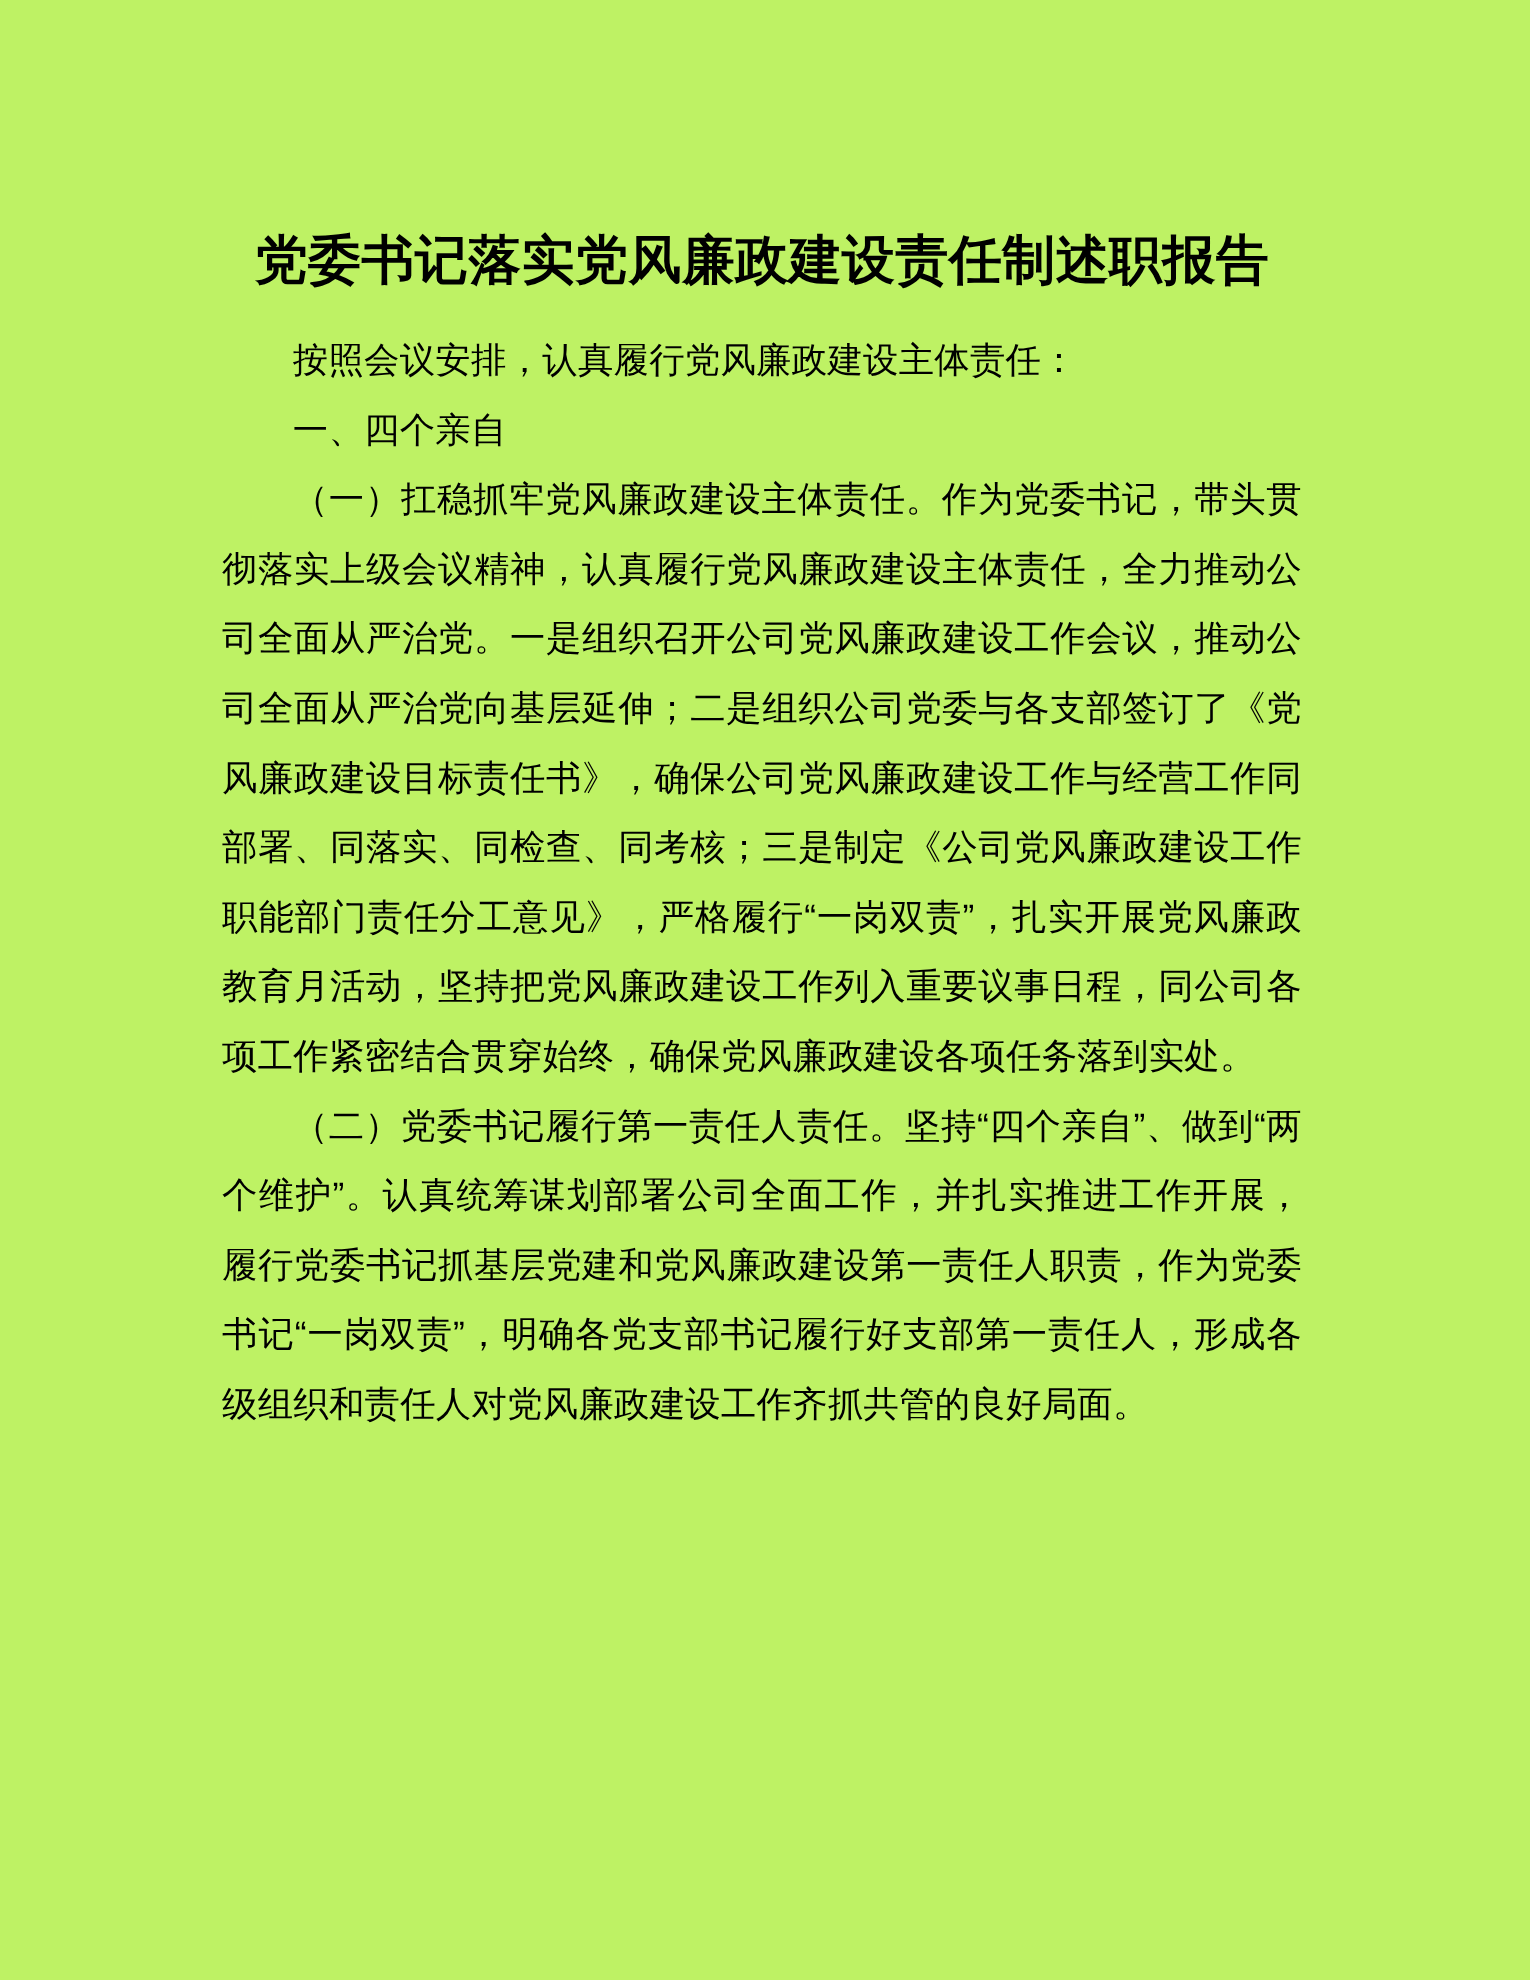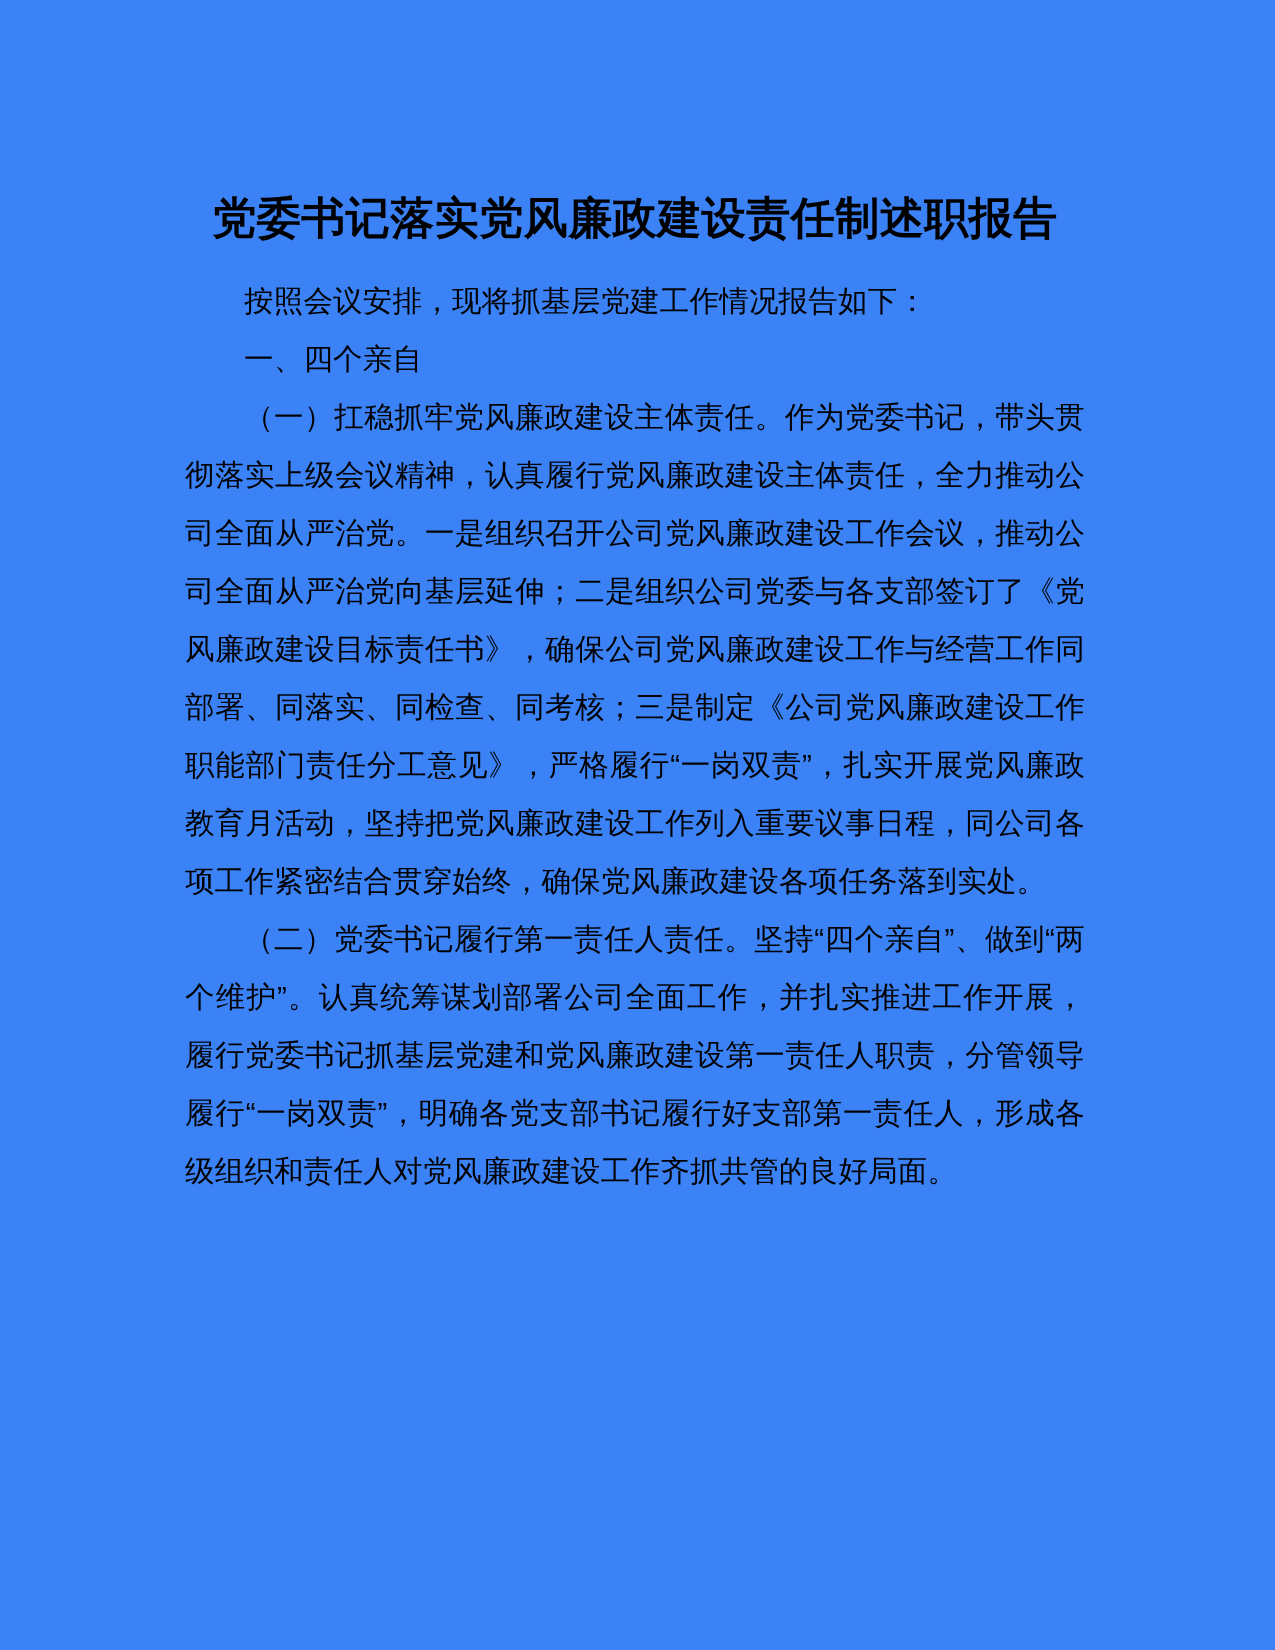--- a/index.html
+++ b/index.html
@@ -15,21 +15,21 @@
     font-family: "Liberation Sans", "DejaVu Sans", sans-serif;
     color: #000000;
     -webkit-font-smoothing: antialiased;
   }
   .page {
     position: relative;
     width: 1275px;
     height: 1650px;
     box-sizing: border-box;
     padding: 190px 190px 0 185px;
-    background: #3b82f6;
+    background: #bef264;
   }
   .doc-title {
     font-size: 44px;
     font-weight: 700;
     line-height: 1.28;
     text-align: center;
     letter-spacing: 0.5px;
     margin: 0 0 26px 0;
     white-space: nowrap;
   }
@@ -57,21 +57,21 @@
     margin: 0;
   }
 </style>
 </head>
 <body>
 
 <div class="page">
 
   <h1 class="doc-title">党委书记落实党风廉政建设责任制述职报告</h1>
 
-  <p class="body-line indent-2 para">按照会议安排，现将抓基层党建工作情况报告如下：</p>
+  <p class="body-line indent-2 para">按照会议安排，认真履行党风廉政建设主体责任：</p>
 
   <p class="section-heading">一、四个亲自</p>
 
   <p class="body-line indent-2 para">（一）扛稳抓牢党风廉政建设主体责任。作为党委书记，带头贯彻落实上级会议精神，认真履行党风廉政建设主体责任，全力推动公司全面从严治党。一是组织召开公司党风廉政建设工作会议，推动公司全面从严治党向基层延伸；二是组织公司党委与各支部签订了《党风廉政建设目标责任书》，确保公司党风廉政建设工作与经营工作同部署、同落实、同检查、同考核；三是制定《公司党风廉政建设工作职能部门责任分工意见》，严格履行“一岗双责”，扎实开展党风廉政教育月活动，坚持把党风廉政建设工作列入重要议事日程，同公司各项工作紧密结合贯穿始终，确保党风廉政建设各项任务落到实处。</p>
 
-  <p class="body-line indent-2 para">（二）党委书记履行第一责任人责任。坚持“四个亲自”、做到“两个维护”。认真统筹谋划部署公司全面工作，并扎实推进工作开展，履行党委书记抓基层党建和党风廉政建设第一责任人职责，分管领导履行“一岗双责”，明确各党支部书记履行好支部第一责任人，形成各级组织和责任人对党风廉政建设工作齐抓共管的良好局面。</p>
+  <p class="body-line indent-2 para">（二）党委书记履行第一责任人责任。坚持“四个亲自”、做到“两个维护”。认真统筹谋划部署公司全面工作，并扎实推进工作开展，履行党委书记抓基层党建和党风廉政建设第一责任人职责，作为党委书记“一岗双责”，明确各党支部书记履行好支部第一责任人，形成各级组织和责任人对党风廉政建设工作齐抓共管的良好局面。</p>
 
 </div>
 
 </body></html>

